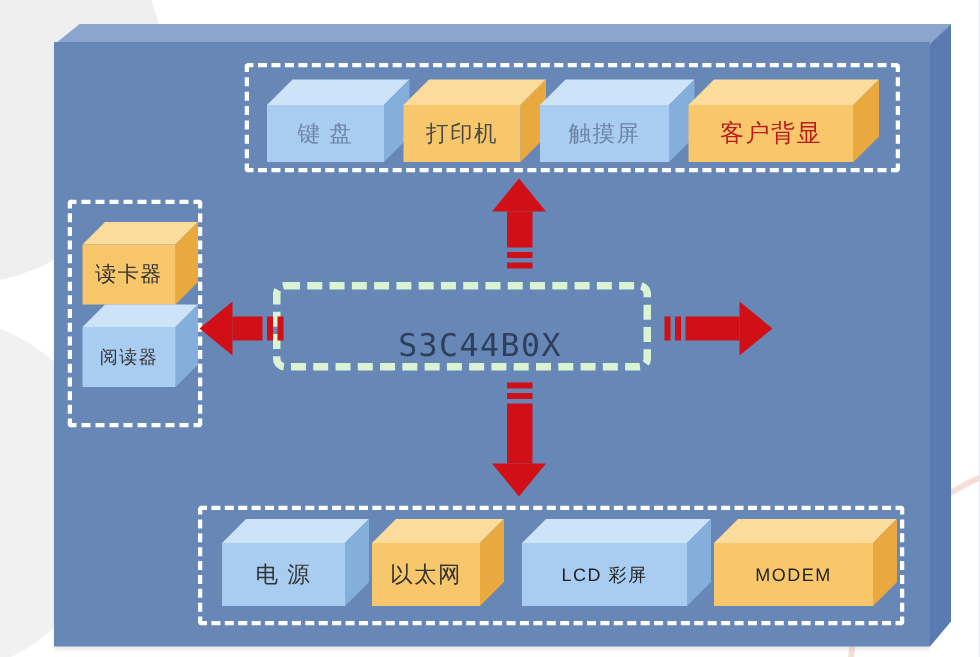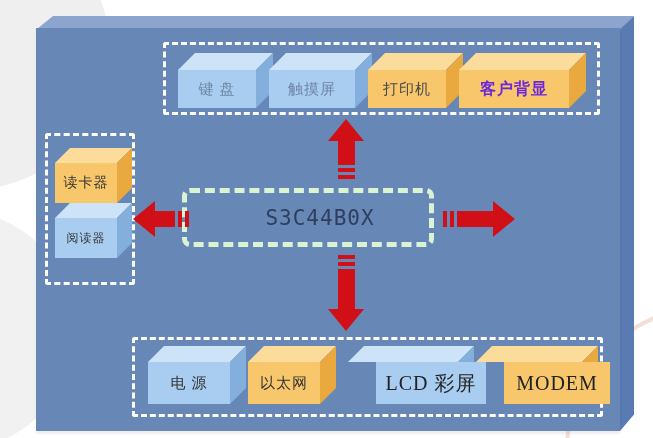--- a/index.html
+++ b/index.html
@@ -44,27 +44,27 @@
   .blue  .front{background:var(--box-blue,#a9cdf0);}
   .blue  .topf{background:#cde3f8;}
   .blue  .sidef{background:#84aedb;}
   .orange .front{background:var(--box-orange,#f8c76b);}
   .orange .topf{background:#fbdc9a;}
   .orange .sidef{background:#e9a93f;}
 
   .t-muted .front{color:#6f84a4;}
   .t-dark  .front{color:#4a4a4a;}
   .t-ink   .front{color:#333;}
-  .t-black .front{color:#6d28d9;font-weight:700;font-size:16px;}
-  .t-serif .front{font-family:Liberation Serif, serif;color:#222;font-size:20px;letter-spacing:1px;margin-left:28px;}
+  .t-black .front{color:#b91c1c;font-weight:400;font-size:16px;}
+  .t-serif .front{font-family:Liberation Sans, sans-serif;color:#222;font-size:12px;letter-spacing:1px;}
 
   
   .chip{position:absolute;left:182px;top:188px;width:252px;height:59px;z-index:2;
         border:5px dashed var(--center-border-green,#d9f3d3);border-radius:8px;box-sizing:border-box;
-        display:flex;align-items:center;justify-content:center;padding-left:24px;}
+        display:flex;align-items:flex-end;justify-content:center;padding-left:24px;}
   .chip-label{font-family:"DejaVu Sans Mono",monospace;font-size:21px;letter-spacing:1px;color:#2e3f5e;}
 
   
   .arrow{position:absolute;z-index:2;}
   .arrow .bar-h{width:17px;height:4px;background:var(--arrow-red,#d01016);margin:0 auto 3px auto;}
   .arrow .bar-v{width:4px;height:16px;background:var(--arrow-red,#d01016);margin:0 3px 0 0;flex:none;}
   .a-up{left:328px;top:119px;display:flex;flex-direction:column;align-items:center;}
   .a-up .head{width:0;height:0;border-left:18px solid transparent;border-right:18px solid transparent;
               border-bottom:22px solid var(--arrow-red,#d01016);}
   .a-up .shaft{width:17px;height:24px;background:var(--arrow-red,#d01016);margin-bottom:3px;}
@@ -93,29 +93,29 @@
   <div class="bevel-top"></div>
   <div class="bevel-right"></div>
   <div class="panel"></div>
 
   <div class="group group-top">
     <div class="box3d blue t-muted" style="--w:78px;--h:38px;--d:17px">
       <i class="face topf"></i>
       <i class="face sidef"></i>
       <span class="face front">键 盘</span>
     </div>
+    <div class="box3d orange t-dark" style="--w:78px;--h:38px;--d:17px">
+      <i class="face topf"></i>
+      <i class="face sidef"></i>
+      <span class="face front">打印机</span>
+    </div>
     <div class="box3d blue t-muted" style="--w:86px;--h:38px;--d:17px">
       <i class="face topf"></i>
       <i class="face sidef"></i>
       <span class="face front">触摸屏</span>
-    </div>
-    <div class="box3d orange t-dark" style="--w:78px;--h:38px;--d:17px">
-      <i class="face topf"></i>
-      <i class="face sidef"></i>
-      <span class="face front">打印机</span>
     </div>
     <div class="box3d orange t-black" style="--w:110px;--h:38px;--d:17px">
       <i class="face topf"></i>
       <i class="face sidef"></i>
       <span class="face front">客户背显</span>
     </div>
   </div>
 
   <div class="group group-left">
     <div class="box3d orange t-ink" style="--w:62px;--h:40px;--d:15px">

